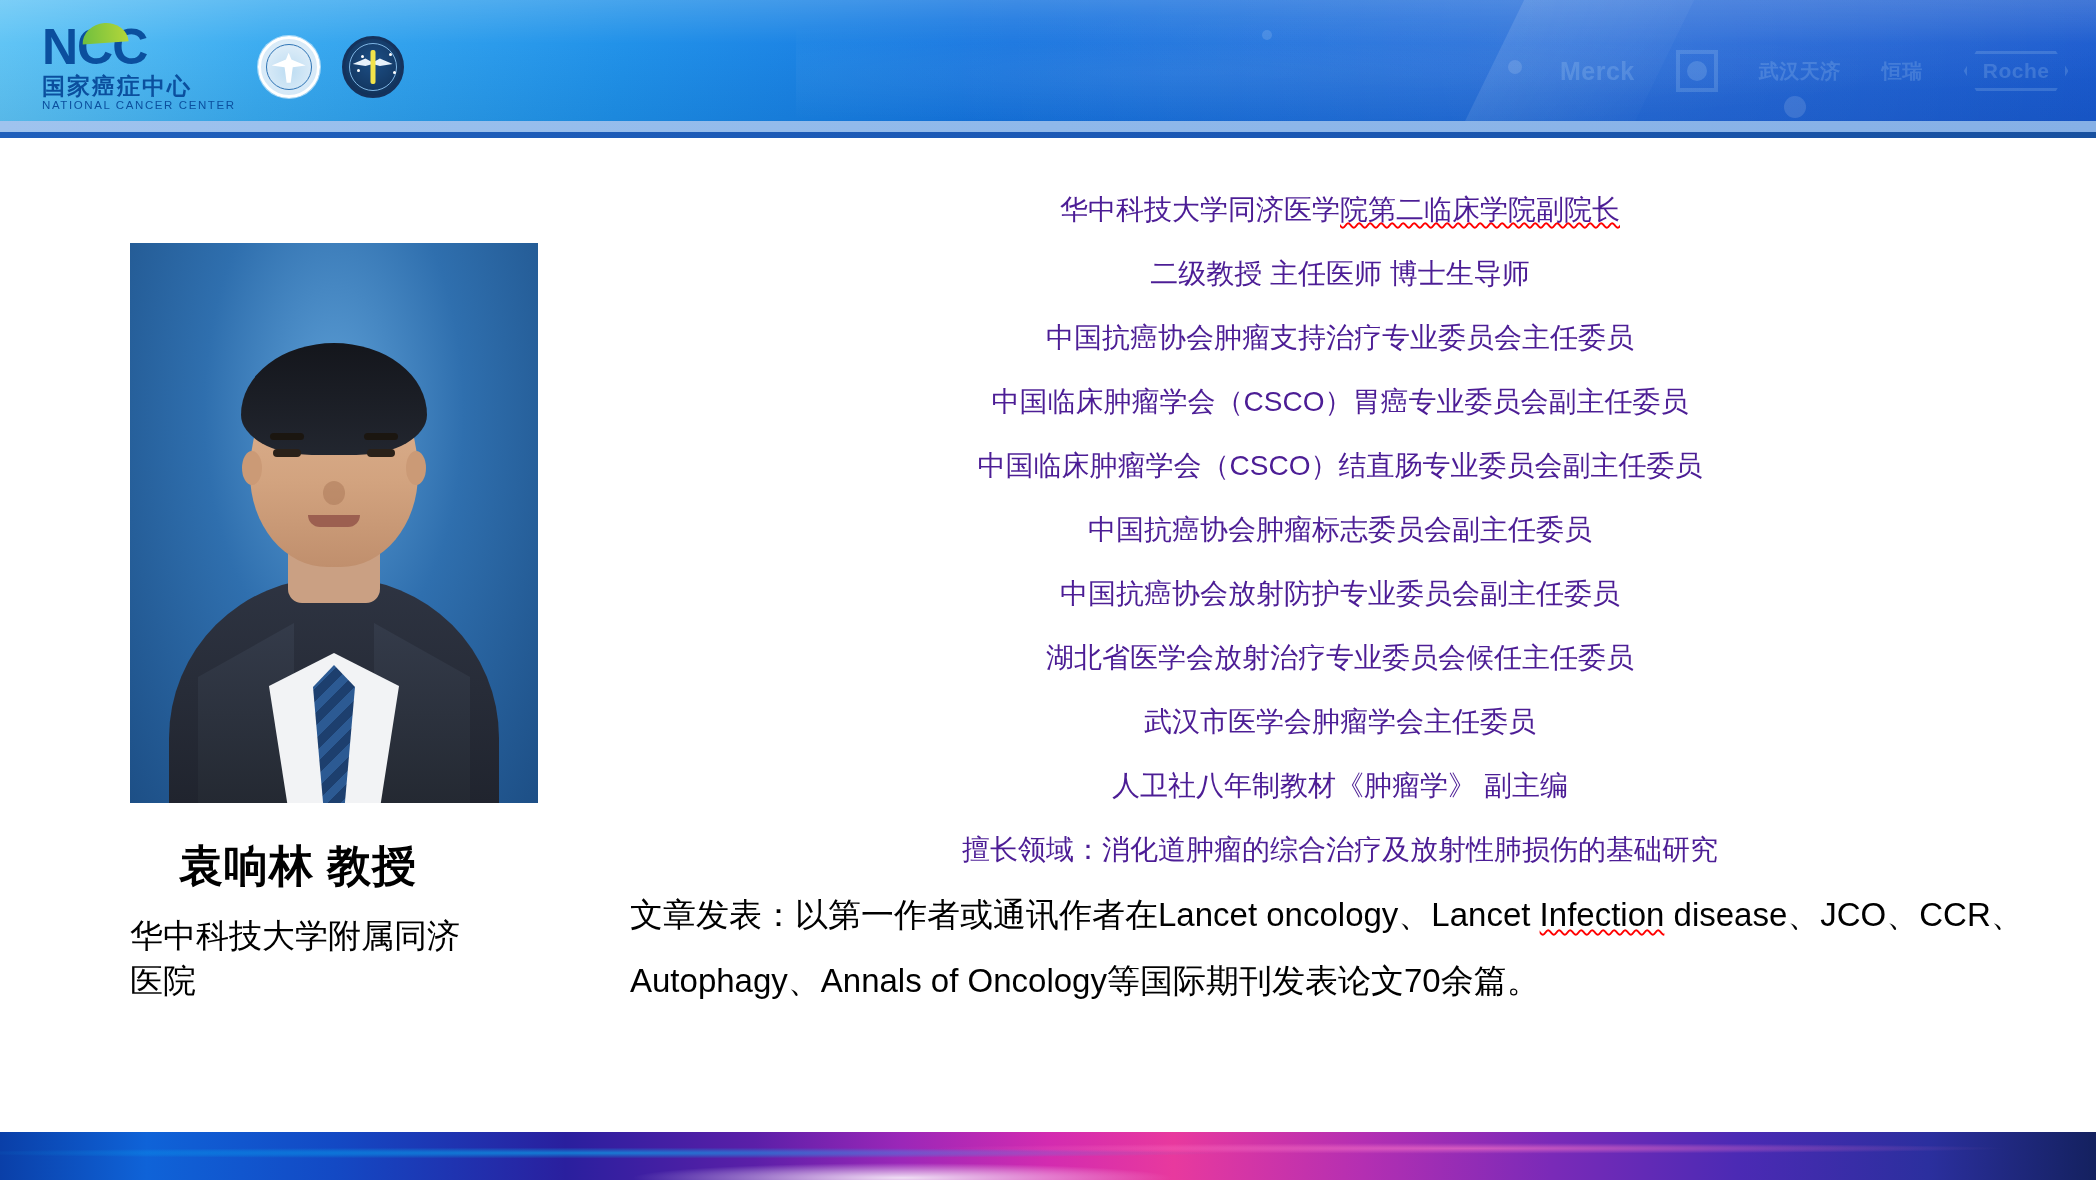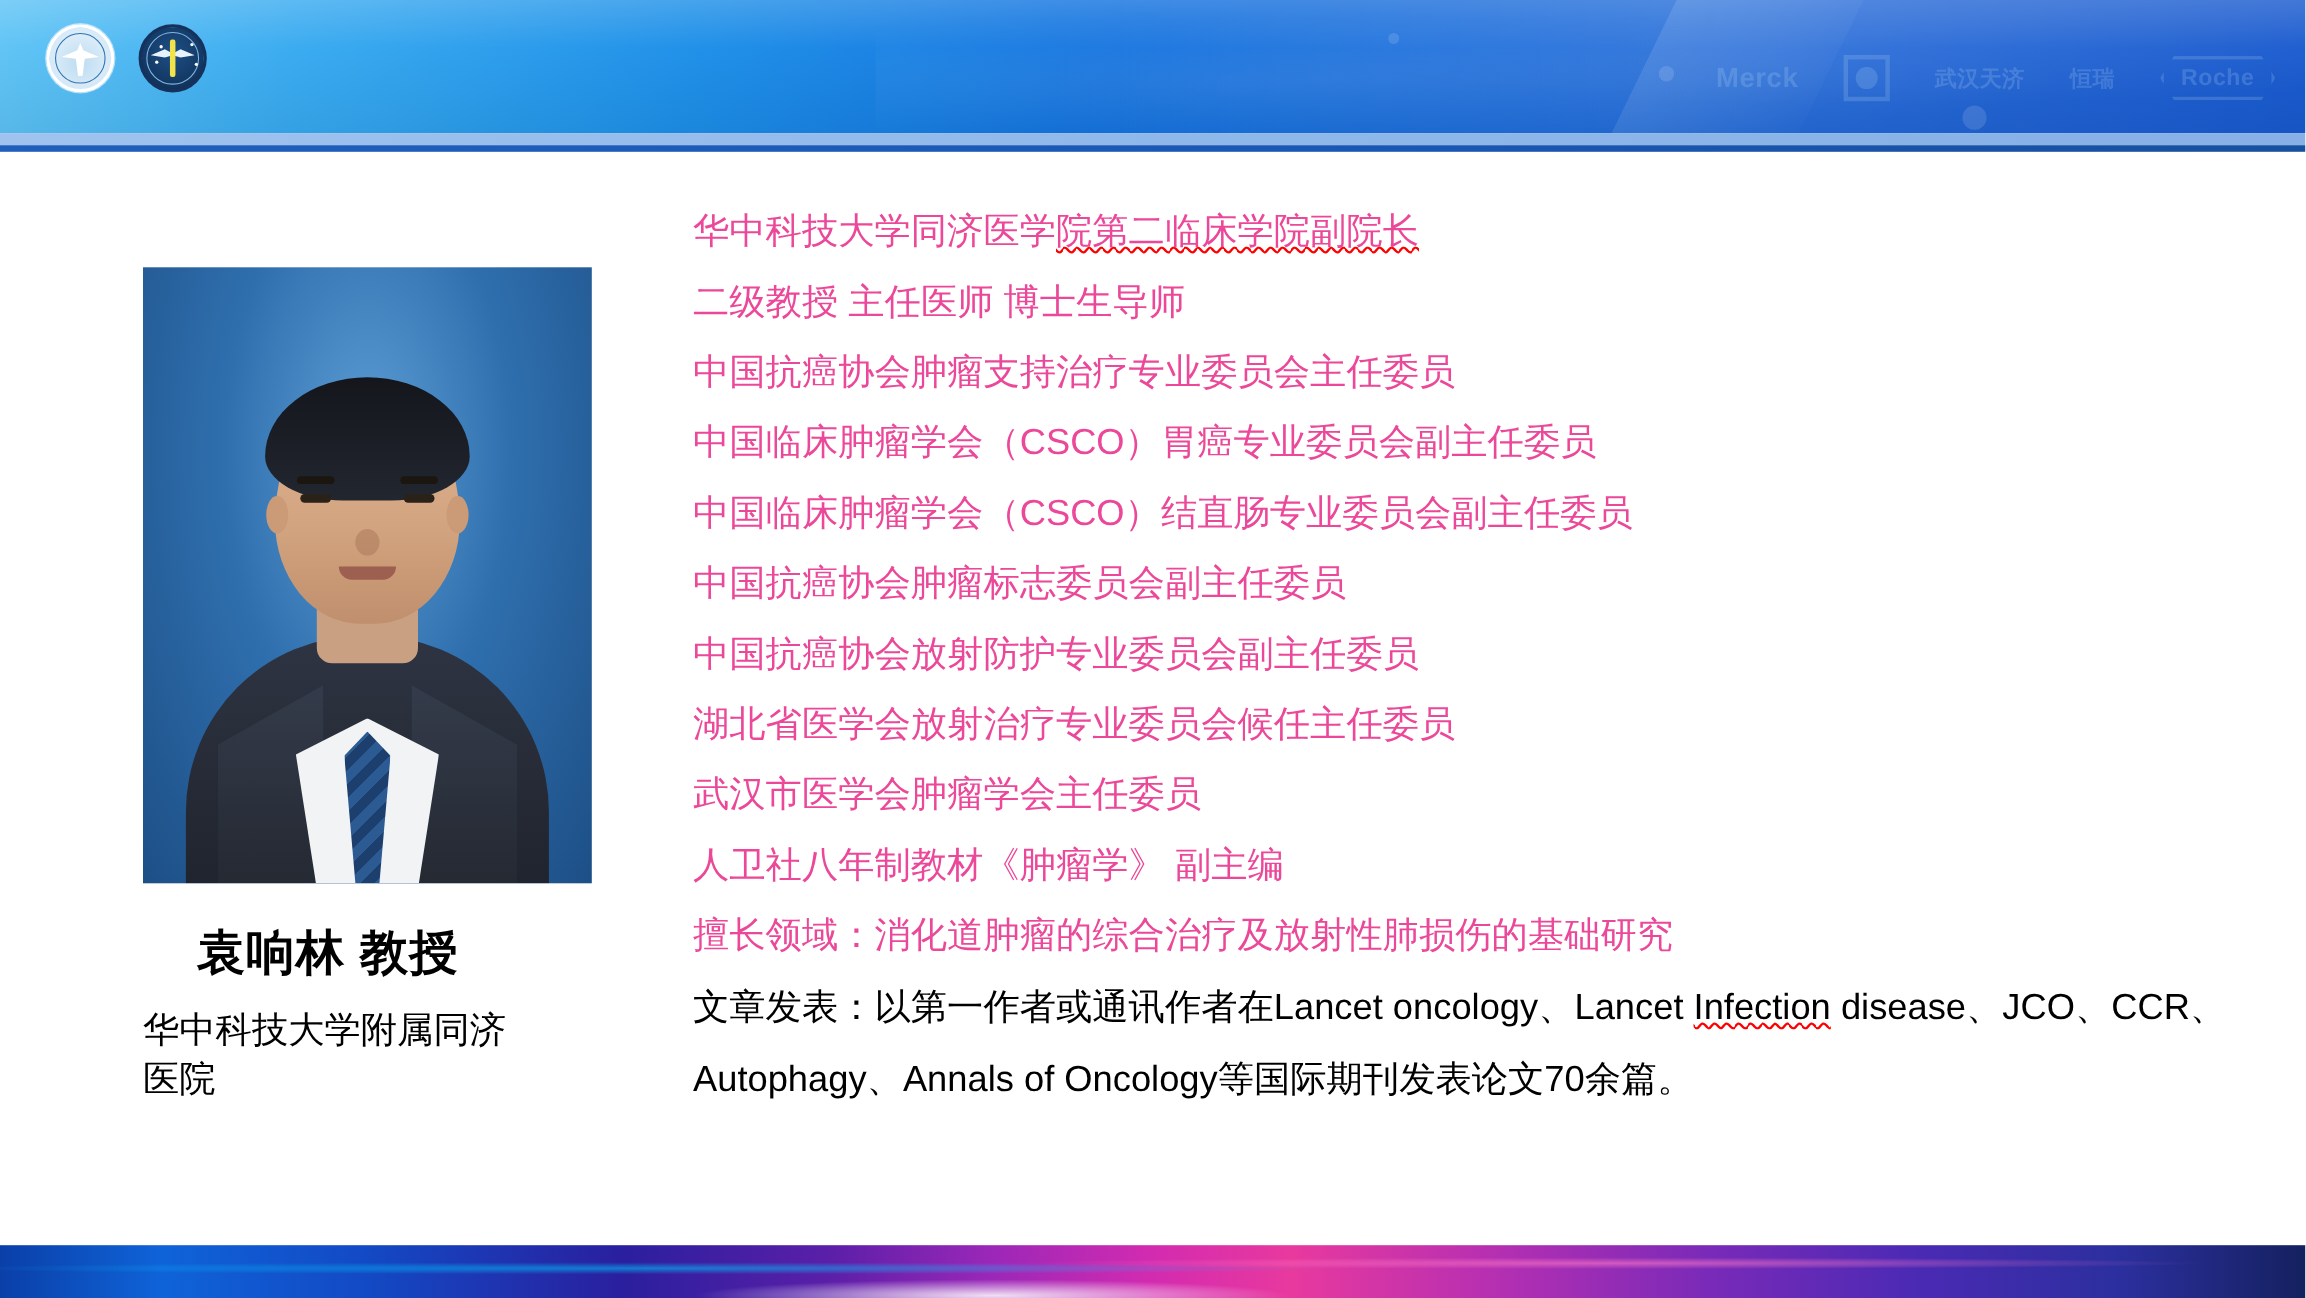--- a/index.html
+++ b/index.html
@@ -244,24 +244,25 @@
     margin-top:18px; 
     font-size:33px; color:#000000;
   }
 
   
   .bio {
     position:absolute; left:630px; top:178px;
     width:1420px;
   }
   .bio-line {
-    font-size:33px;
+    font-size:28px;
     line-height:64px;
-    color:#ec4899;
+    color:#4c1d95;
     white-space:nowrap;
+    text-align:center;
   }
   .bio-para {
     font-size:33px;
     line-height:66px;
     color:#000000;
   }
   .sq {
     text-decoration:underline;
     text-decoration-color:#ff0000;
     text-decoration-style:wavy;
@@ -315,20 +316,28 @@
       <span class="sp">Merck</span>
       <span class="sp-box">
           <i></i>
         </span>
       <span class="sp cn">武汉天济</span>
       <span class="sp cn">恒瑞</span>
       <span class="sp sp-hex">Roche</span>
     </div>
 
     <div class="logo-row">
+      <div class="ncc">
+        <div class="ncc-mark">
+          <span>NCC</span>
+          <span class="ncc-arc"></span>
+        </div>
+        <div class="ncc-cn">国家癌症中心</div>
+        <div class="ncc-en">NATIONAL CANCER CENTER</div>
+      </div>
 
       <div class="seal seal-cmu">
         <div class="inner"></div>
         <div class="bird"></div>
       </div>
 
       <div class="seal seal-amms">
         <div class="ring"></div>
         <div class="wing"></div>
         <div class="rod"></div>

